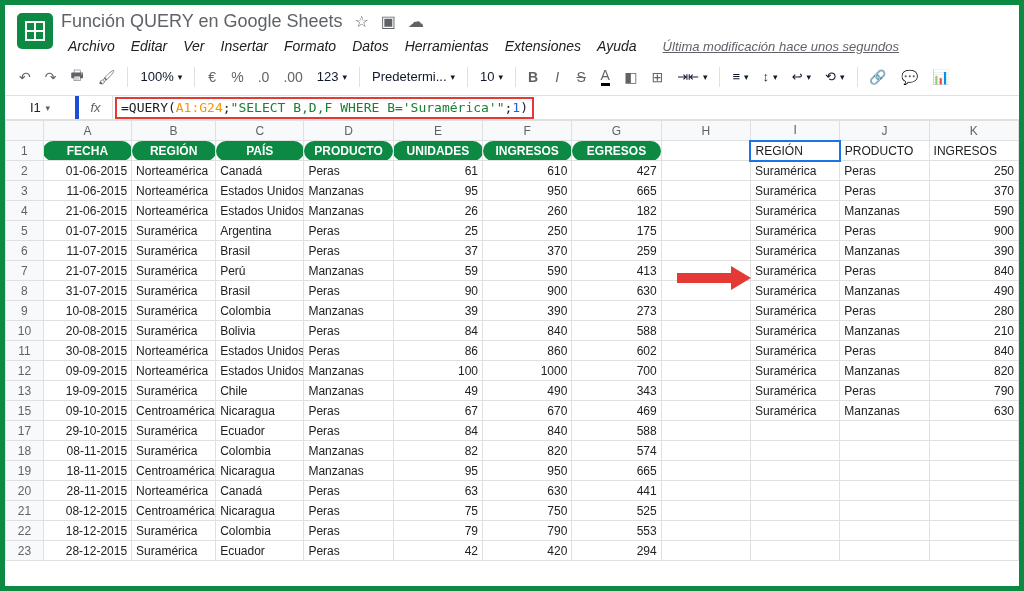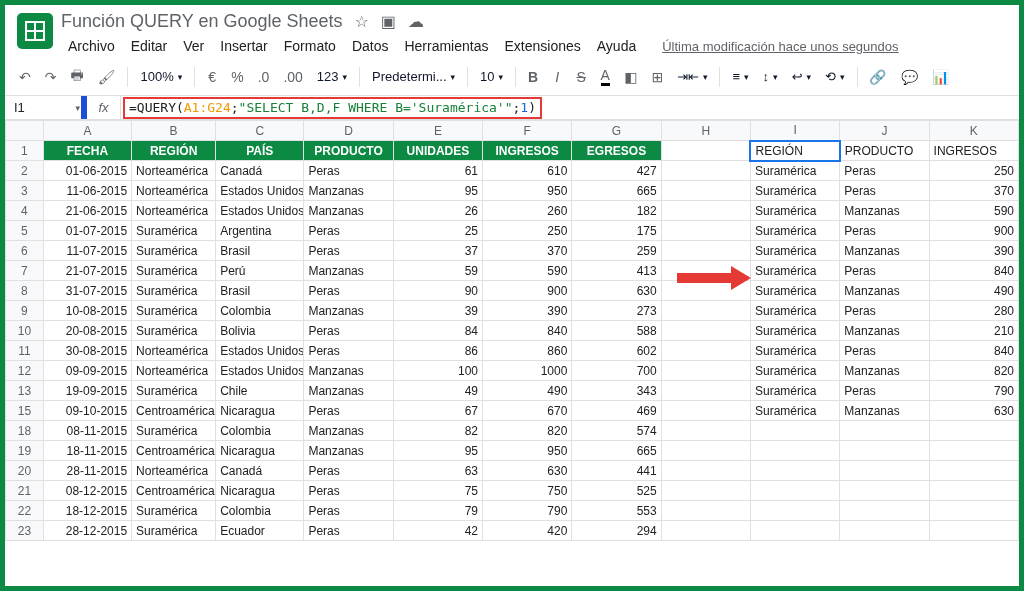--- a/index.html
+++ b/index.html
@@ -2,43 +2,43 @@
 <html><head>
 <meta charset="utf-8">
 <style>
   * { margin: 0; padding: 0; box-sizing: border-box; }
   body { font-family: Arial, sans-serif; background: #fff; font-size: 13px; color: #202124; border: 5px solid #0c8a43; width: 1024px; height: 591px; overflow: hidden; position: relative; }
   .header { padding: 6px 10px 0 56px; position: relative; }
   .logo { position: absolute; left: 12px; top: 8px; width: 36px; height: 36px; }
   .title-row { display: flex; align-items: center; gap: 12px; }
   .doc-title { font-size: 18px; color: #5f6368; }
   .title-icon { color: #5f6368; font-size: 16px; cursor: pointer; }
-  .menubar { display: flex; gap: 2px; margin-top: 2px; font-size: 14px; color: #202124; align-items: center; }
+  .menubar { display: flex; gap: 2px; margin-top: 2px; font-size: 14px; color: #202124; align-items: center; font-style: italic; }
   .menubar span { padding: 4px 7px; cursor: pointer; border-radius: 3px; }
   .last-edit { color: #5f6368; text-decoration: underline; margin-left: 10px; font-size: 13px; }
   .toolbar { display: flex; align-items: center; padding: 4px 8px; border-bottom: 1px solid #e0e0e0; gap: 2px; height: 38px; }
   .tbtn { padding: 4px 6px; cursor: pointer; border-radius: 2px; color: #5f6368; display: inline-flex; align-items: center; font-size: 14px; min-width: 22px; justify-content: center; }
   .tsep { width: 1px; height: 20px; background: #e0e0e0; margin: 0 4px; }
   .tsel { font-size: 13px; color: #0f172a; padding: 4px 6px; display: inline-flex; align-items: center; }
   .tsel::after { content: "▾"; font-size: 9px; margin-left: 4px; }
   .formula-row { display: flex; align-items: center; border-bottom: 1px solid #e0e0e0; height: 24px; font-size: 13px; }
-  .name-box { width: 74px; padding: 0 1px; border-right: 6px solid #1d4ed8; color: #202124; display: flex; align-items: center; justify-content: space-between; height: 100%; margin-left: 8px; }
+  .name-box { width: 74px; padding: 0 25px; border-right: 4px solid #1d4ed8; color: #202124; display: flex; align-items: center; justify-content: space-between; height: 100%; }
   .name-box::after { content: "▾"; font-size: 9px; color: #5f6368; }
   .fx { width: 34px; text-align: left; font-style: italic; color: #5f6368; border-right: 1px solid #e0e0e0; height: 100%; display: flex; align-items: center; justify-content: center; }
   .formula-box { flex: 0 0 auto; padding: 0 4px; border: 2px solid #e53935; font-family: 'Consolas', monospace; font-size: 13px; height: 22px; display: flex; align-items: center; margin-left: 2px; }
   .formula-box .fn { color: #202124; }
   .formula-box .range { color: #f29900; }
   .formula-box .str { color: #188038; }
   .formula-box .num { color: #1967d2; }
   .grid { position: relative; }
   table { border-collapse: collapse; table-layout: fixed; width: 100%; }
   th, td { border: 1px solid #e0e0e0; height: 20px; padding: 0 4px; font-size: 12px; white-space: nowrap; overflow: hidden; text-align: left; vertical-align: middle; }
   th { background: #f8f9fa; color: #5f6368; font-weight: normal; text-align: center; position: sticky; }
   td.rowhead { background: #f8f9fa; color: #5f6368; text-align: center; width: 36px; }
-  .hdr { background: #0c8a43 !important; color: #fff; font-weight: bold; text-align: center; }
+  .hdr { background: #0c8a43 !important; color: #fff; font-weight: bold; text-align: center; border-radius: 10px; }
   td.num { text-align: right; }
   td.date { text-align: right; }
   .active-cell { border: 2px solid #1a73e8 !important; }
   .arrow { position: absolute; pointer-events: none; }
   .arrow-body { position: absolute; background: #e53935; height: 10px; }
   .arrow-head { position: absolute; width: 0; height: 0; border-top: 12px solid transparent; border-bottom: 12px solid transparent; border-left: 20px solid #e53935; }
   .col-A{width:84px}.col-B{width:80px}.col-C{width:84px}.col-D{width:85px}.col-E{width:85px}.col-F{width:85px}.col-G{width:85px}.col-H{width:85px}.col-I{width:85px}.col-J{width:85px}.col-K{width:85px}
 </style>
 </head>
 <body>
@@ -351,20 +351,34 @@
           <td class="">Peras</td>
           <td class="num">67</td>
           <td class="num">670</td>
           <td class="num">469</td>
           <td class=""></td>
           <td class="">Suramérica</td>
           <td class="">Manzanas</td>
           <td class="num">630</td>
         </tr>
         <tr>
+          <td class="rowhead">17</td>
+          <td class="date">29-10-2015</td>
+          <td class="">Suramérica</td>
+          <td class="">Ecuador</td>
+          <td class="">Peras</td>
+          <td class="num">84</td>
+          <td class="num">840</td>
+          <td class="num">588</td>
+          <td class=""></td>
+          <td class=""></td>
+          <td class=""></td>
+          <td class=""></td>
+        </tr>
+        <tr>
           <td class="rowhead">18</td>
           <td class="date">08-11-2015</td>
           <td class="">Suramérica</td>
           <td class="">Colombia</td>
           <td class="">Manzanas</td>
           <td class="num">82</td>
           <td class="num">820</td>
           <td class="num">574</td>
           <td class=""></td>
           <td class=""></td>

